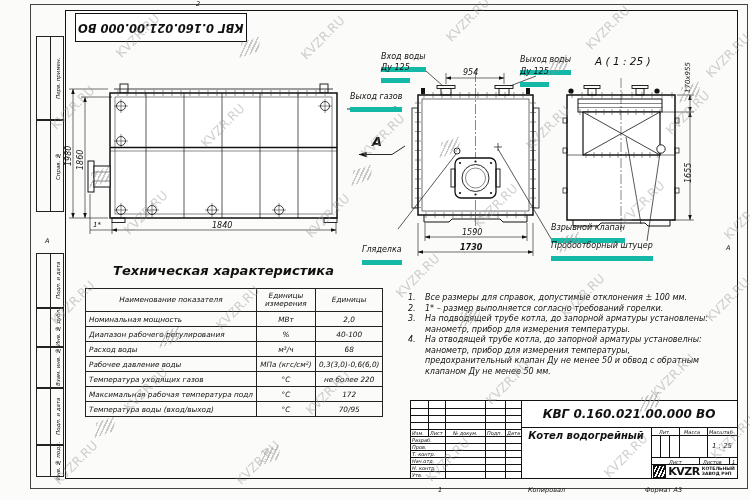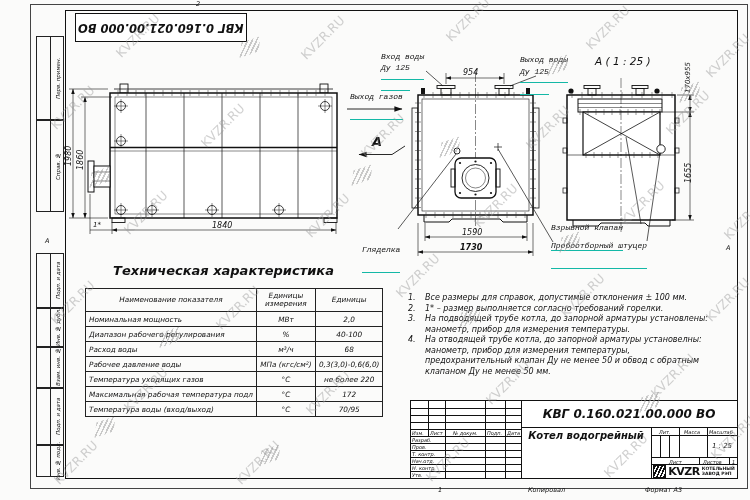--- a/index.html
+++ b/index.html
@@ -14,21 +14,21 @@
   .stamp .vtext{position:absolute;left:14px;top:0;width:14px;height:100%;
     display:flex;align-items:center;justify-content:center;
     writing-mode:vertical-rl;transform:rotate(180deg);
     font:italic 5.5px "DejaVu Sans",sans-serif;white-space:nowrap;}
   
   .topbox{position:absolute;left:75px;top:13px;width:170px;height:27px;border:1.4px solid #111;
     display:flex;align-items:center;justify-content:center;background:#fff;}
   .topbox span{transform:rotate(180deg);font:italic 600 11.5px "DejaVu Sans",sans-serif;white-space:nowrap;}
   
   .lbl{position:absolute;font:italic 8px "DejaVu Sans",sans-serif;white-space:nowrap;z-index:2;}
-  .lbl.u{border-bottom:1px solid #14b8a6;padding-bottom:18px;font-family:Liberation Mono, monospace;}
+  .lbl.u{border-bottom:5px solid #14b8a6;padding-bottom:6px;}
   .dim{position:absolute;font:italic 8px "DejaVu Sans",sans-serif;white-space:nowrap;z-index:2;}
   .vdim{transform:rotate(-90deg);transform-origin:0 0;}
   .zone{position:absolute;font:italic 6.5px "DejaVu Sans",sans-serif;}
   
   .tech-title{position:absolute;left:85px;top:263px;width:277px;text-align:center;
     font:italic 600 13px "DejaVu Sans",sans-serif;z-index:2;}
   table.tech{position:absolute;left:85px;top:288px;border-collapse:collapse;z-index:2;background:transparent;}
   table.tech td{border:1px solid #222;font:italic 7.3px "DejaVu Sans",sans-serif;
     padding:0 3px;height:14px;white-space:nowrap;}
   table.tech tr.hdr td{height:22px;text-align:center;font-size:7.3px;white-space:normal;line-height:8.5px;}

